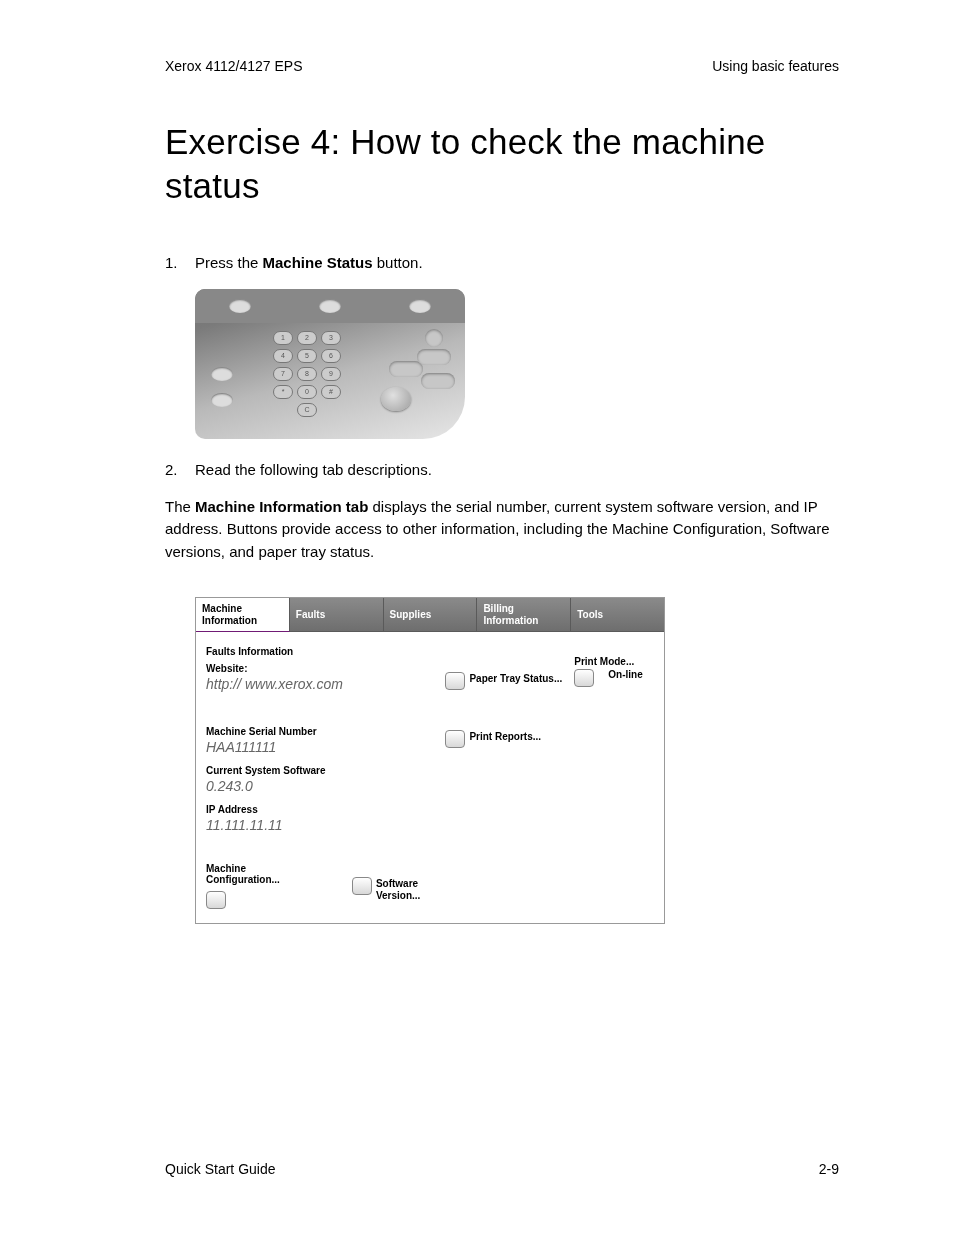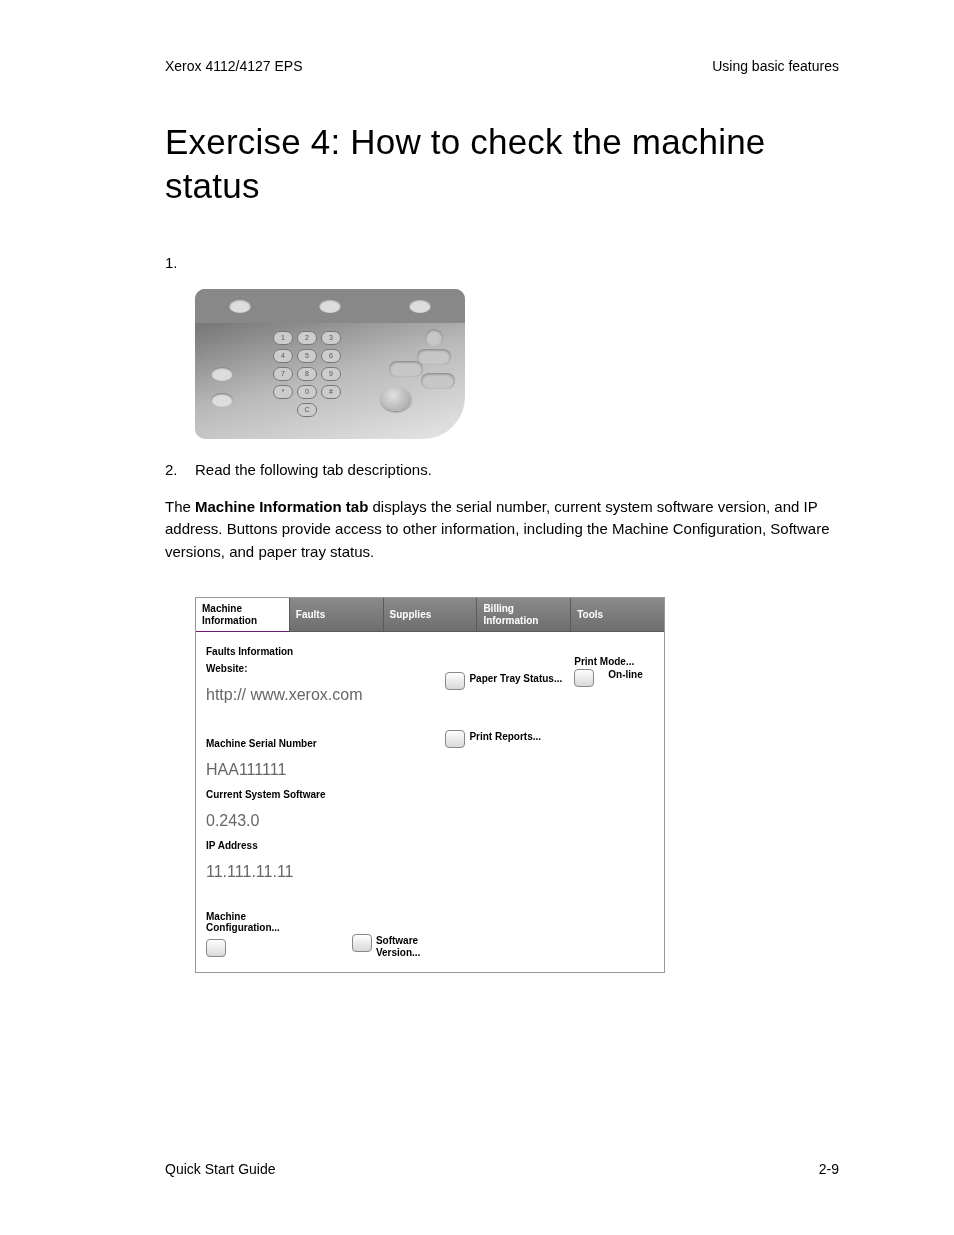--- a/index.html
+++ b/index.html
@@ -85,21 +85,21 @@
     background:linear-gradient(#8a8a8a,#6e6e6e); line-height:1.15;
     display:flex; align-items:center; }
   .tab.active { background:#fff; color:#000; border-bottom:1px solid #701a75; }
   .tab:last-child { border-right:none; }
   .ui-body { display:flex; padding:10px 10px 14px 10px; gap:10px;
     background:#fff; min-height:280px; }
   .left-col { flex:1.1; }
   .right-col { flex:1; position:relative; }
   .sect-title { font-weight:bold; margin:4px 0 6px; font-size:10px; }
   .field-label { font-weight:bold; font-size:10px; margin-top:10px; }
-  .field-val { color:#666; font-size:16px; margin-top:12px; }
+  .field-val { color:#666; font-size:14px; margin-top:2px;font-style:italic; }
   .soft-btn { display:flex; align-items:flex-start; gap:4px; margin-top:6px; }
   .soft-btn .icon {
     width:20px; height:18px; border:1px solid #888; border-radius:4px;
     background:linear-gradient(#fff,#d8d8d8); flex-shrink:0;
   }
   .soft-btn .lbl { font-weight:bold; font-size:10px; line-height:1.15; padding-top:1px; }
   .row-btns { display:flex; gap:60px; align-items:flex-start; margin-top:24px; }
   .right-top { display:flex; gap:12px; align-items:flex-start; margin-top:14px; }
   .print-mode { font-size:10px; font-weight:bold; }
   .print-mode .sub { font-weight:bold; margin-left:18px; }
@@ -113,20 +113,23 @@
 
 <div class="header-row">
   <span>Xerox 4112/4127 EPS</span>
   <span>Using basic features</span>
 </div>
 
 <h1>Exercise 4: How to check the machine status</h1>
 
 <div class="step">
   <span class="step-num">1.</span>
+  <span>
+    <span>Press the </span><span class="bold">Machine Status</span><span> button.</span>
+  </span>
 </div>
 
 <div class="panel-wrap">
   <div class="panel">
     <div class="panel-top">
       <div class="lamp"></div>
       <div class="lamp"></div>
       <div class="lamp"></div>
     </div>
     <div class="keypad">
@@ -188,21 +191,21 @@
         <div class="field-label">IP Address</div>
         <div class="field-val">11.111.11.11</div>
 
         <div class="row-btns">
           <div>
             <div class="field-label" style="margin-top:6px">Machine Configuration...</div>
             <div class="soft-btn">
               <div class="icon"></div>
             </div>
           </div>
-          <div class="soft-btn" style="margin-top:29px">
+          <div class="soft-btn" style="margin-top:20px">
             <div class="icon"></div>
             <div class="lbl">Software Version...</div>
           </div>
         </div>
       </div>
 
       <div class="right-col">
         <div class="right-top">
           <div class="soft-btn" style="margin-top:16px">
             <div class="icon"></div>

